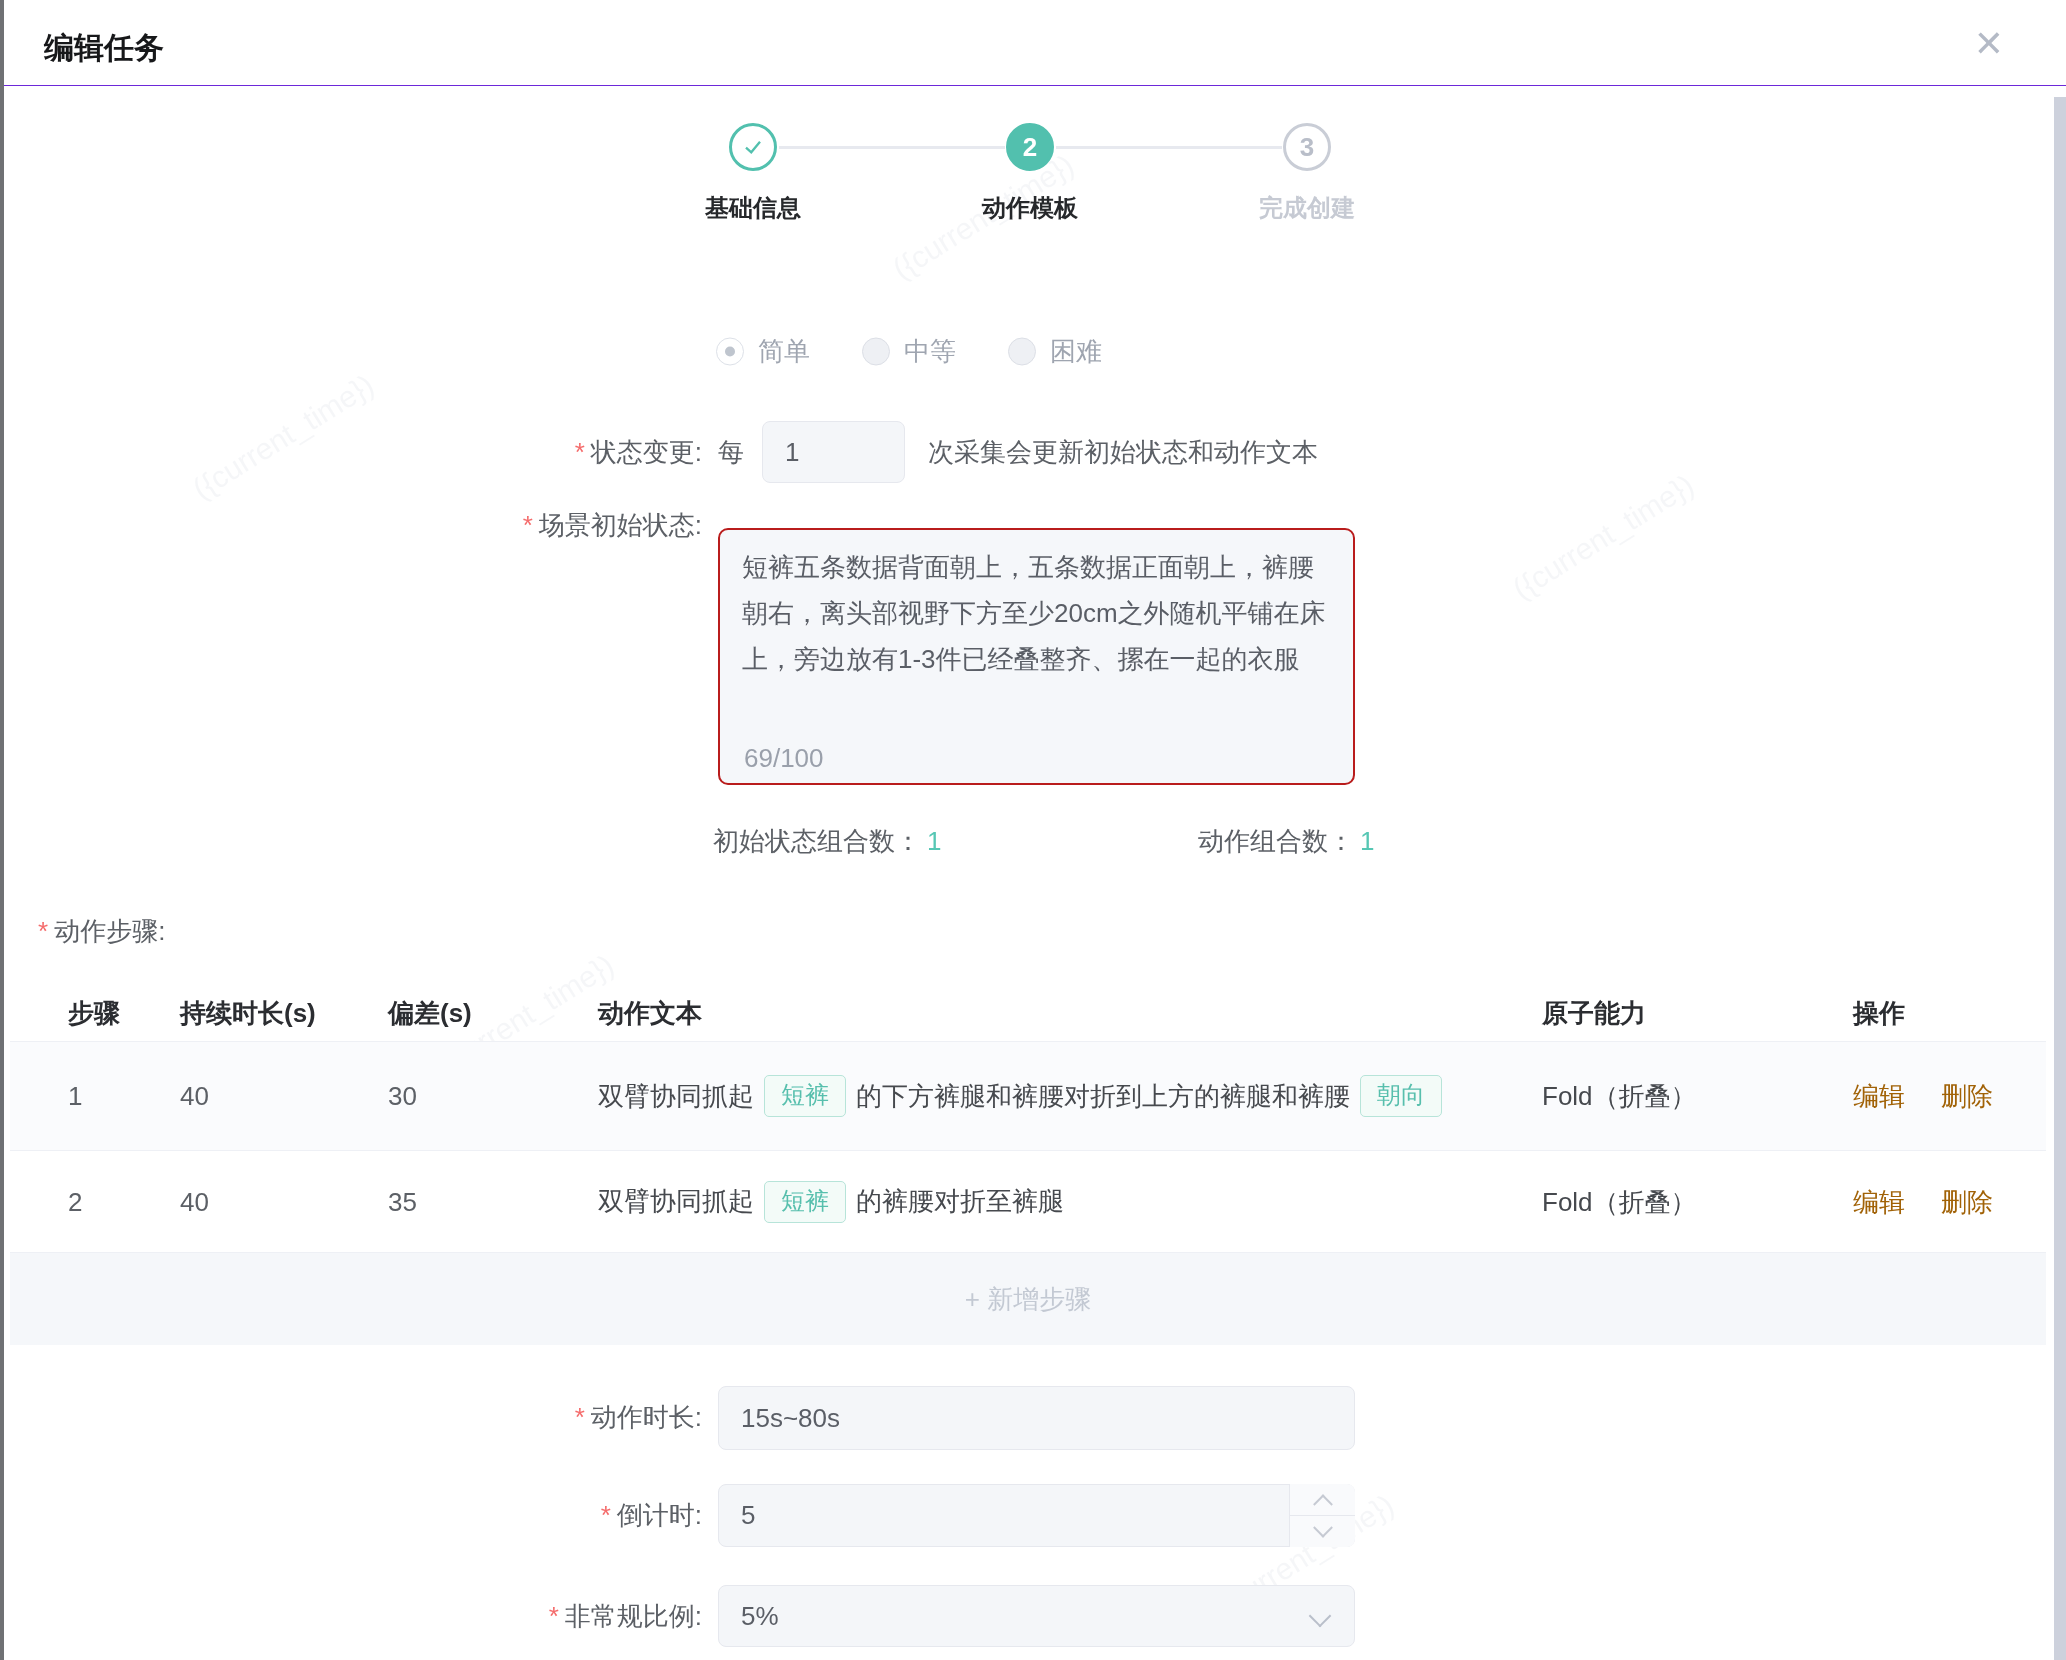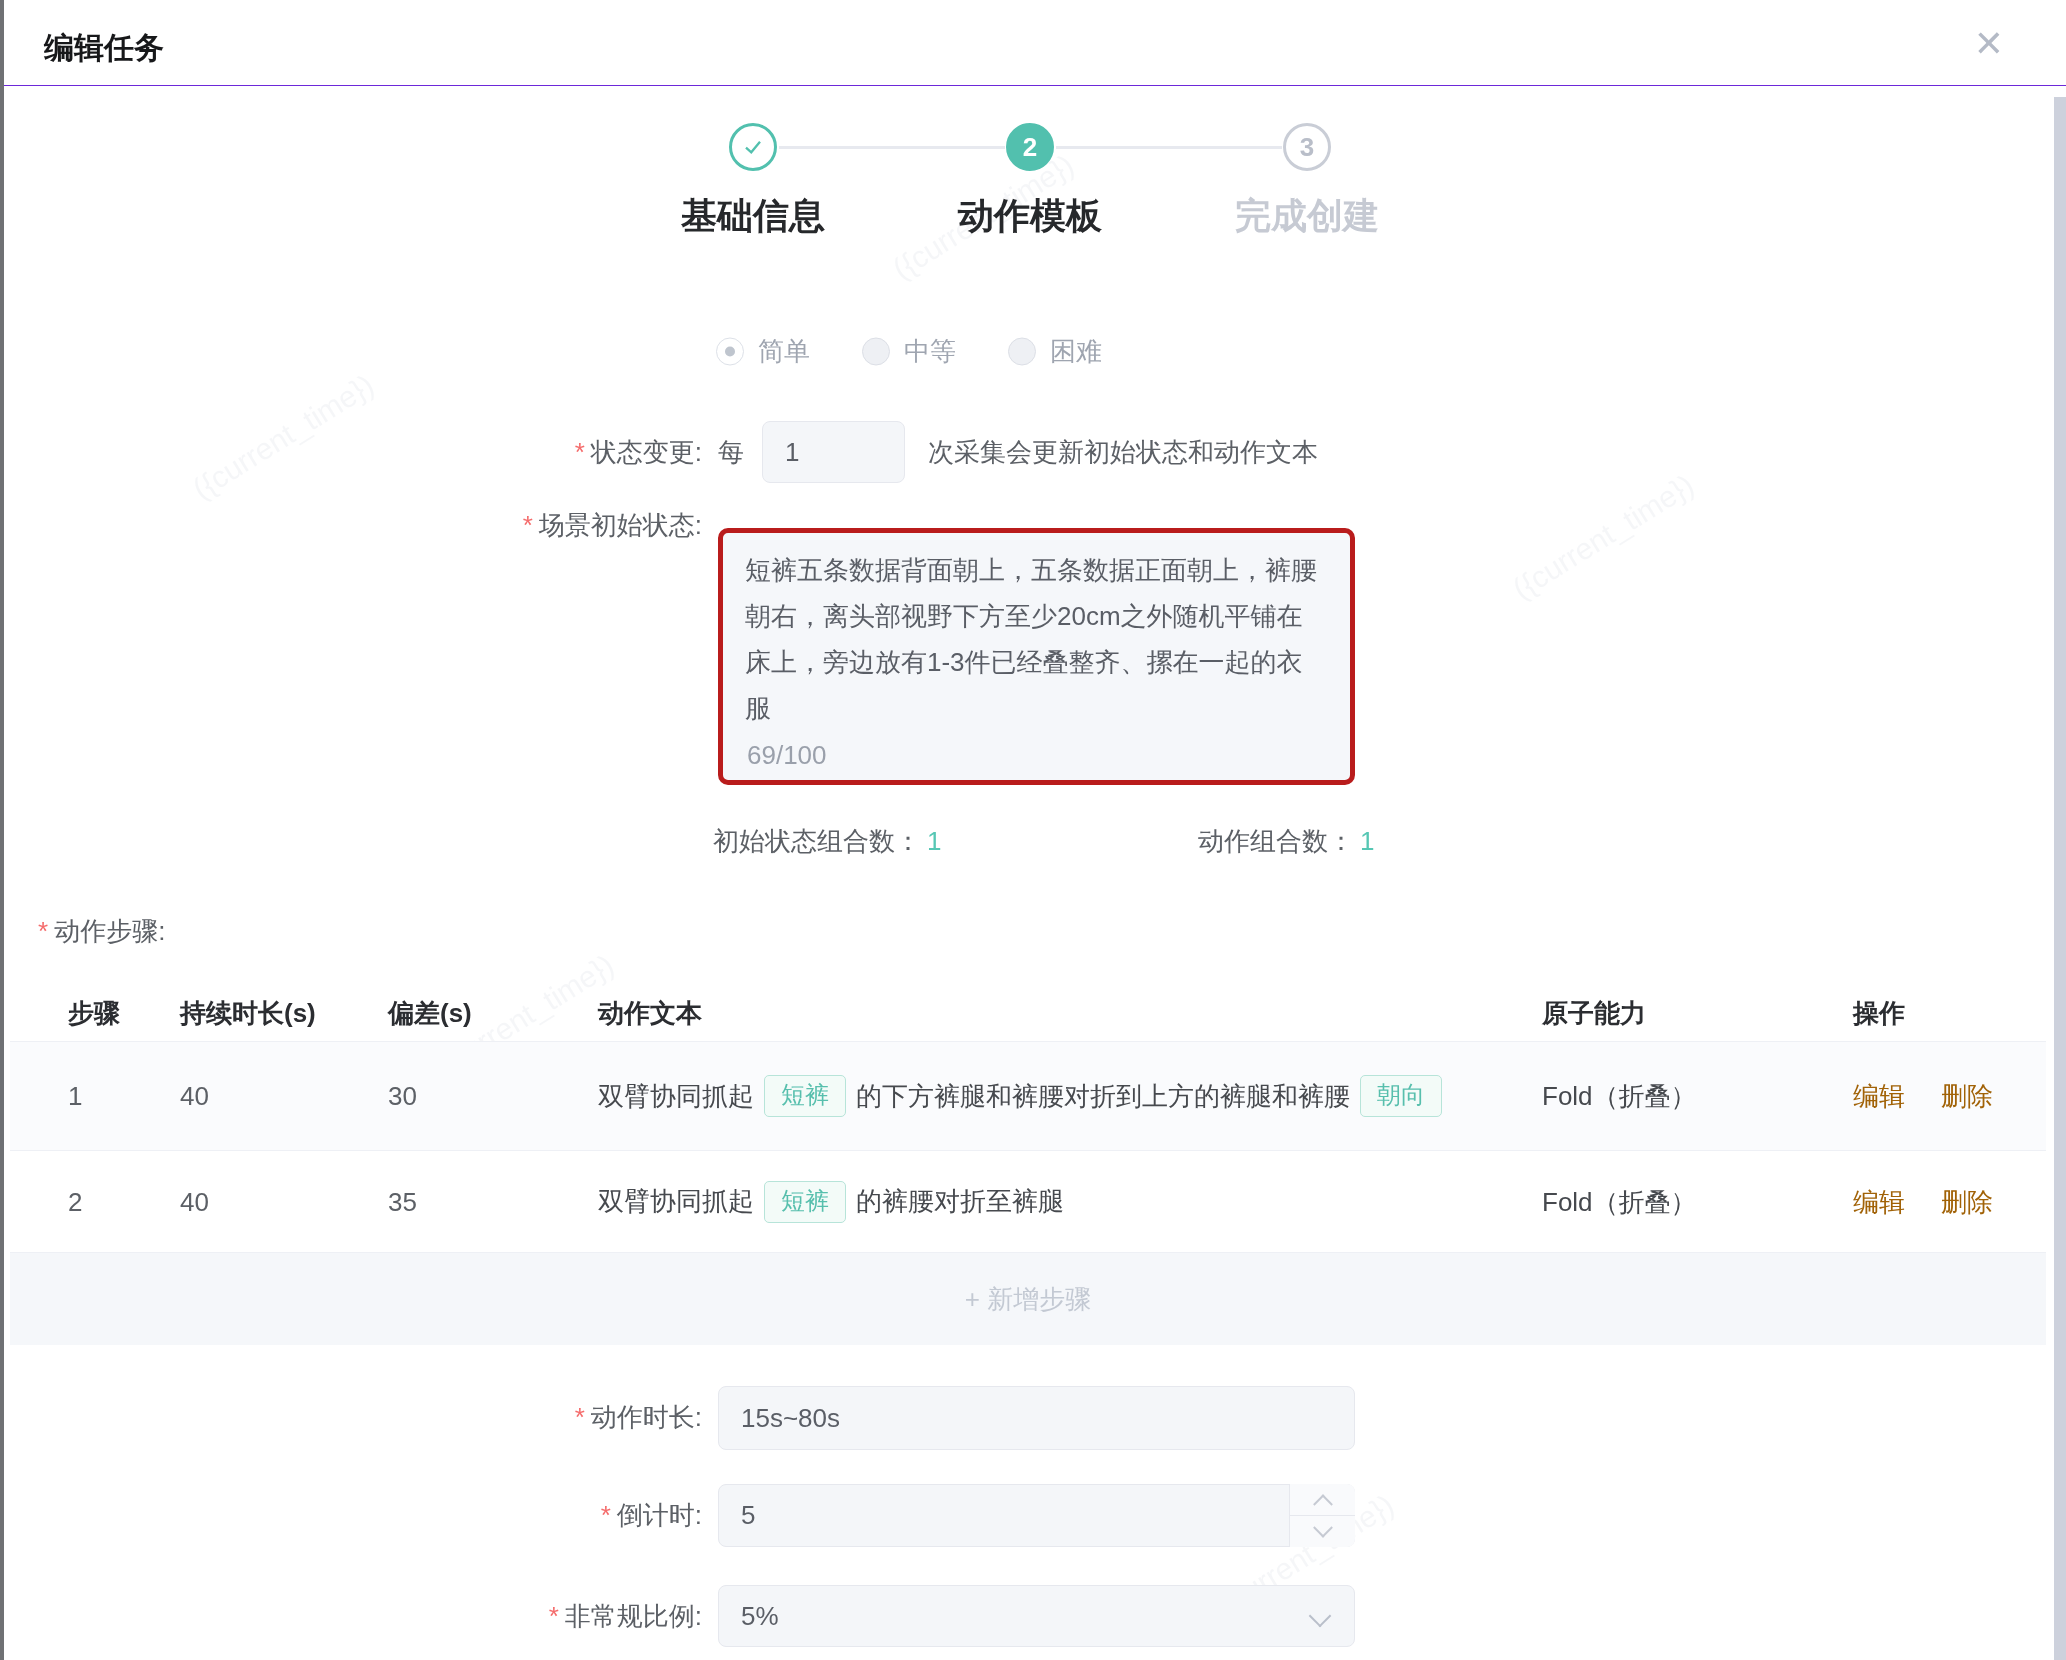--- a/index.html
+++ b/index.html
@@ -25,21 +25,21 @@
 
   
   .stepline { position:absolute; height:3px; background:#e7e9ef; top:146px; }
   .line1 { left:779px; width:226px; }
   .line2 { left:1056px; width:226px; }
   .circle { position:absolute; top:123px; width:48px; height:48px; border-radius:50%;
             display:flex; align-items:center; justify-content:center; font-size:26px; font-weight:700; background:#fff; }
   .c1 { left:729px; border:3px solid #52c0ae; }
   .c2 { left:1006px; background:#52c0ae; color:#fff; border:3px solid #52c0ae; }
   .c3 { left:1283px; border:3px solid #c9cdd6; color:#b9bec9; }
-  .slabel { position:absolute; top:192px; width:220px; text-align:center; font-size:36px; font-weight:700; color:#26282b; }
+  .slabel { position:absolute; top:192px; width:220px; text-align:center; font-size:24px; font-weight:700; color:#26282b; }
   .sl1 { left:643px; } .sl2 { left:920px; } .sl3 { left:1197px; color:#c6cad3; }
 
   
   .flabel { position:absolute; left:300px; width:402px; text-align:right;
             font-size:26px; color:#5c6066; white-space:nowrap; }
   .star { color:#f56c6c; margin-right:6px; font-size:26px; }
   .vcenter { transform:translateY(-50%); }
 
   
   .radios { position:absolute; left:716px; top:351px; transform:translateY(-50%);
@@ -50,21 +50,21 @@
   .rdot.sel::after { content:""; position:absolute; left:8px; top:8px; width:10px; height:10px;
                      border-radius:50%; background:#bfc5ce; }
 
   
   .inputbox { position:absolute; background:#f4f6f9; border:1px solid #e6e8ee; border-radius:8px;
               font-size:26px; color:#5a5e66; display:flex; align-items:center; padding-left:22px; }
   .plain-txt { position:absolute; font-size:26px; color:#5c6066; white-space:nowrap; }
 
   
   .ta { position:absolute; left:718px; top:528px; width:637px; height:257px;
-        background:#f5f7fa; border:5px solid #b91c1c; border-radius:10px;
+        background:#f5f7fa; border:2px solid #b91c1c; border-radius:10px;
         padding:14px 22px; font-size:26px; line-height:46px; color:#5a5e66; }
   .ta .counter { position:absolute; left:24px; bottom:12px; font-size:26px; color:#9aa0ab; line-height:26px; }
 
   
   .combo { position:absolute; top:841px; transform:translateY(-50%); font-size:26px; color:#5c6066; white-space:nowrap; }
   .combo .val { color:#56c7b4; margin-left:6px; }
 
   
   .section-label { position:absolute; left:38px; top:931px; transform:translateY(-50%);
                    font-size:26px; color:#5c6066; }

